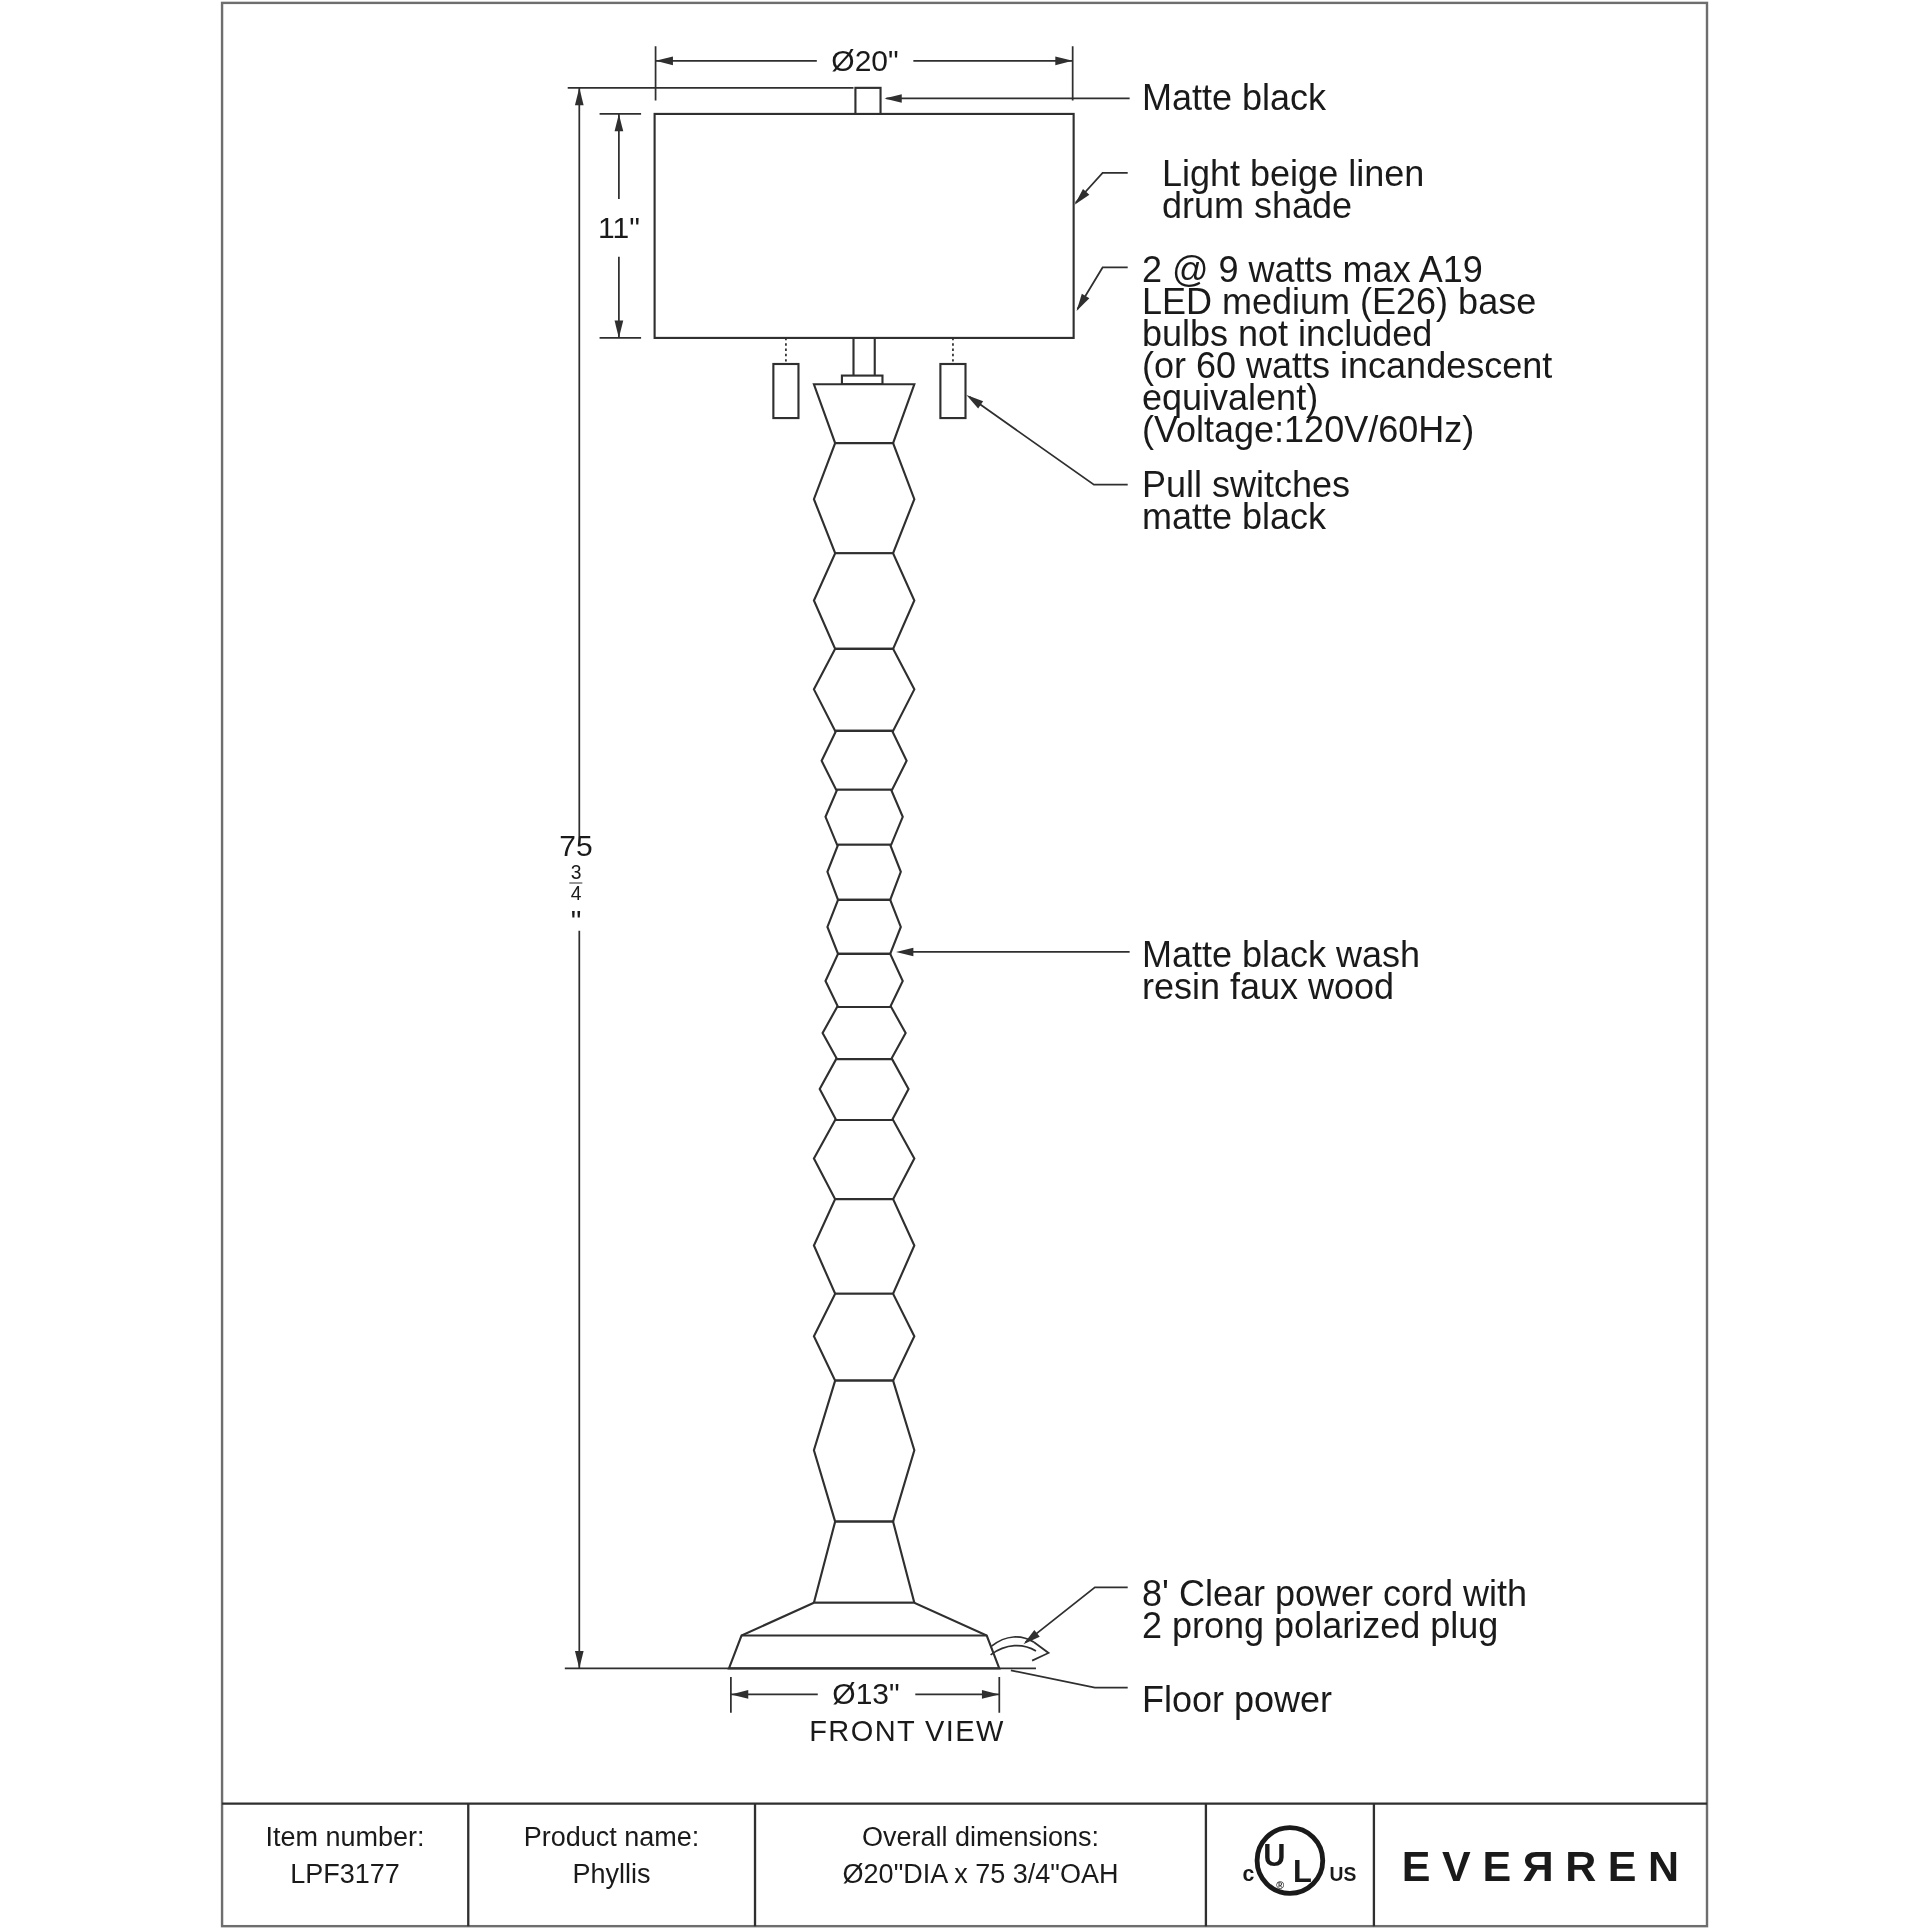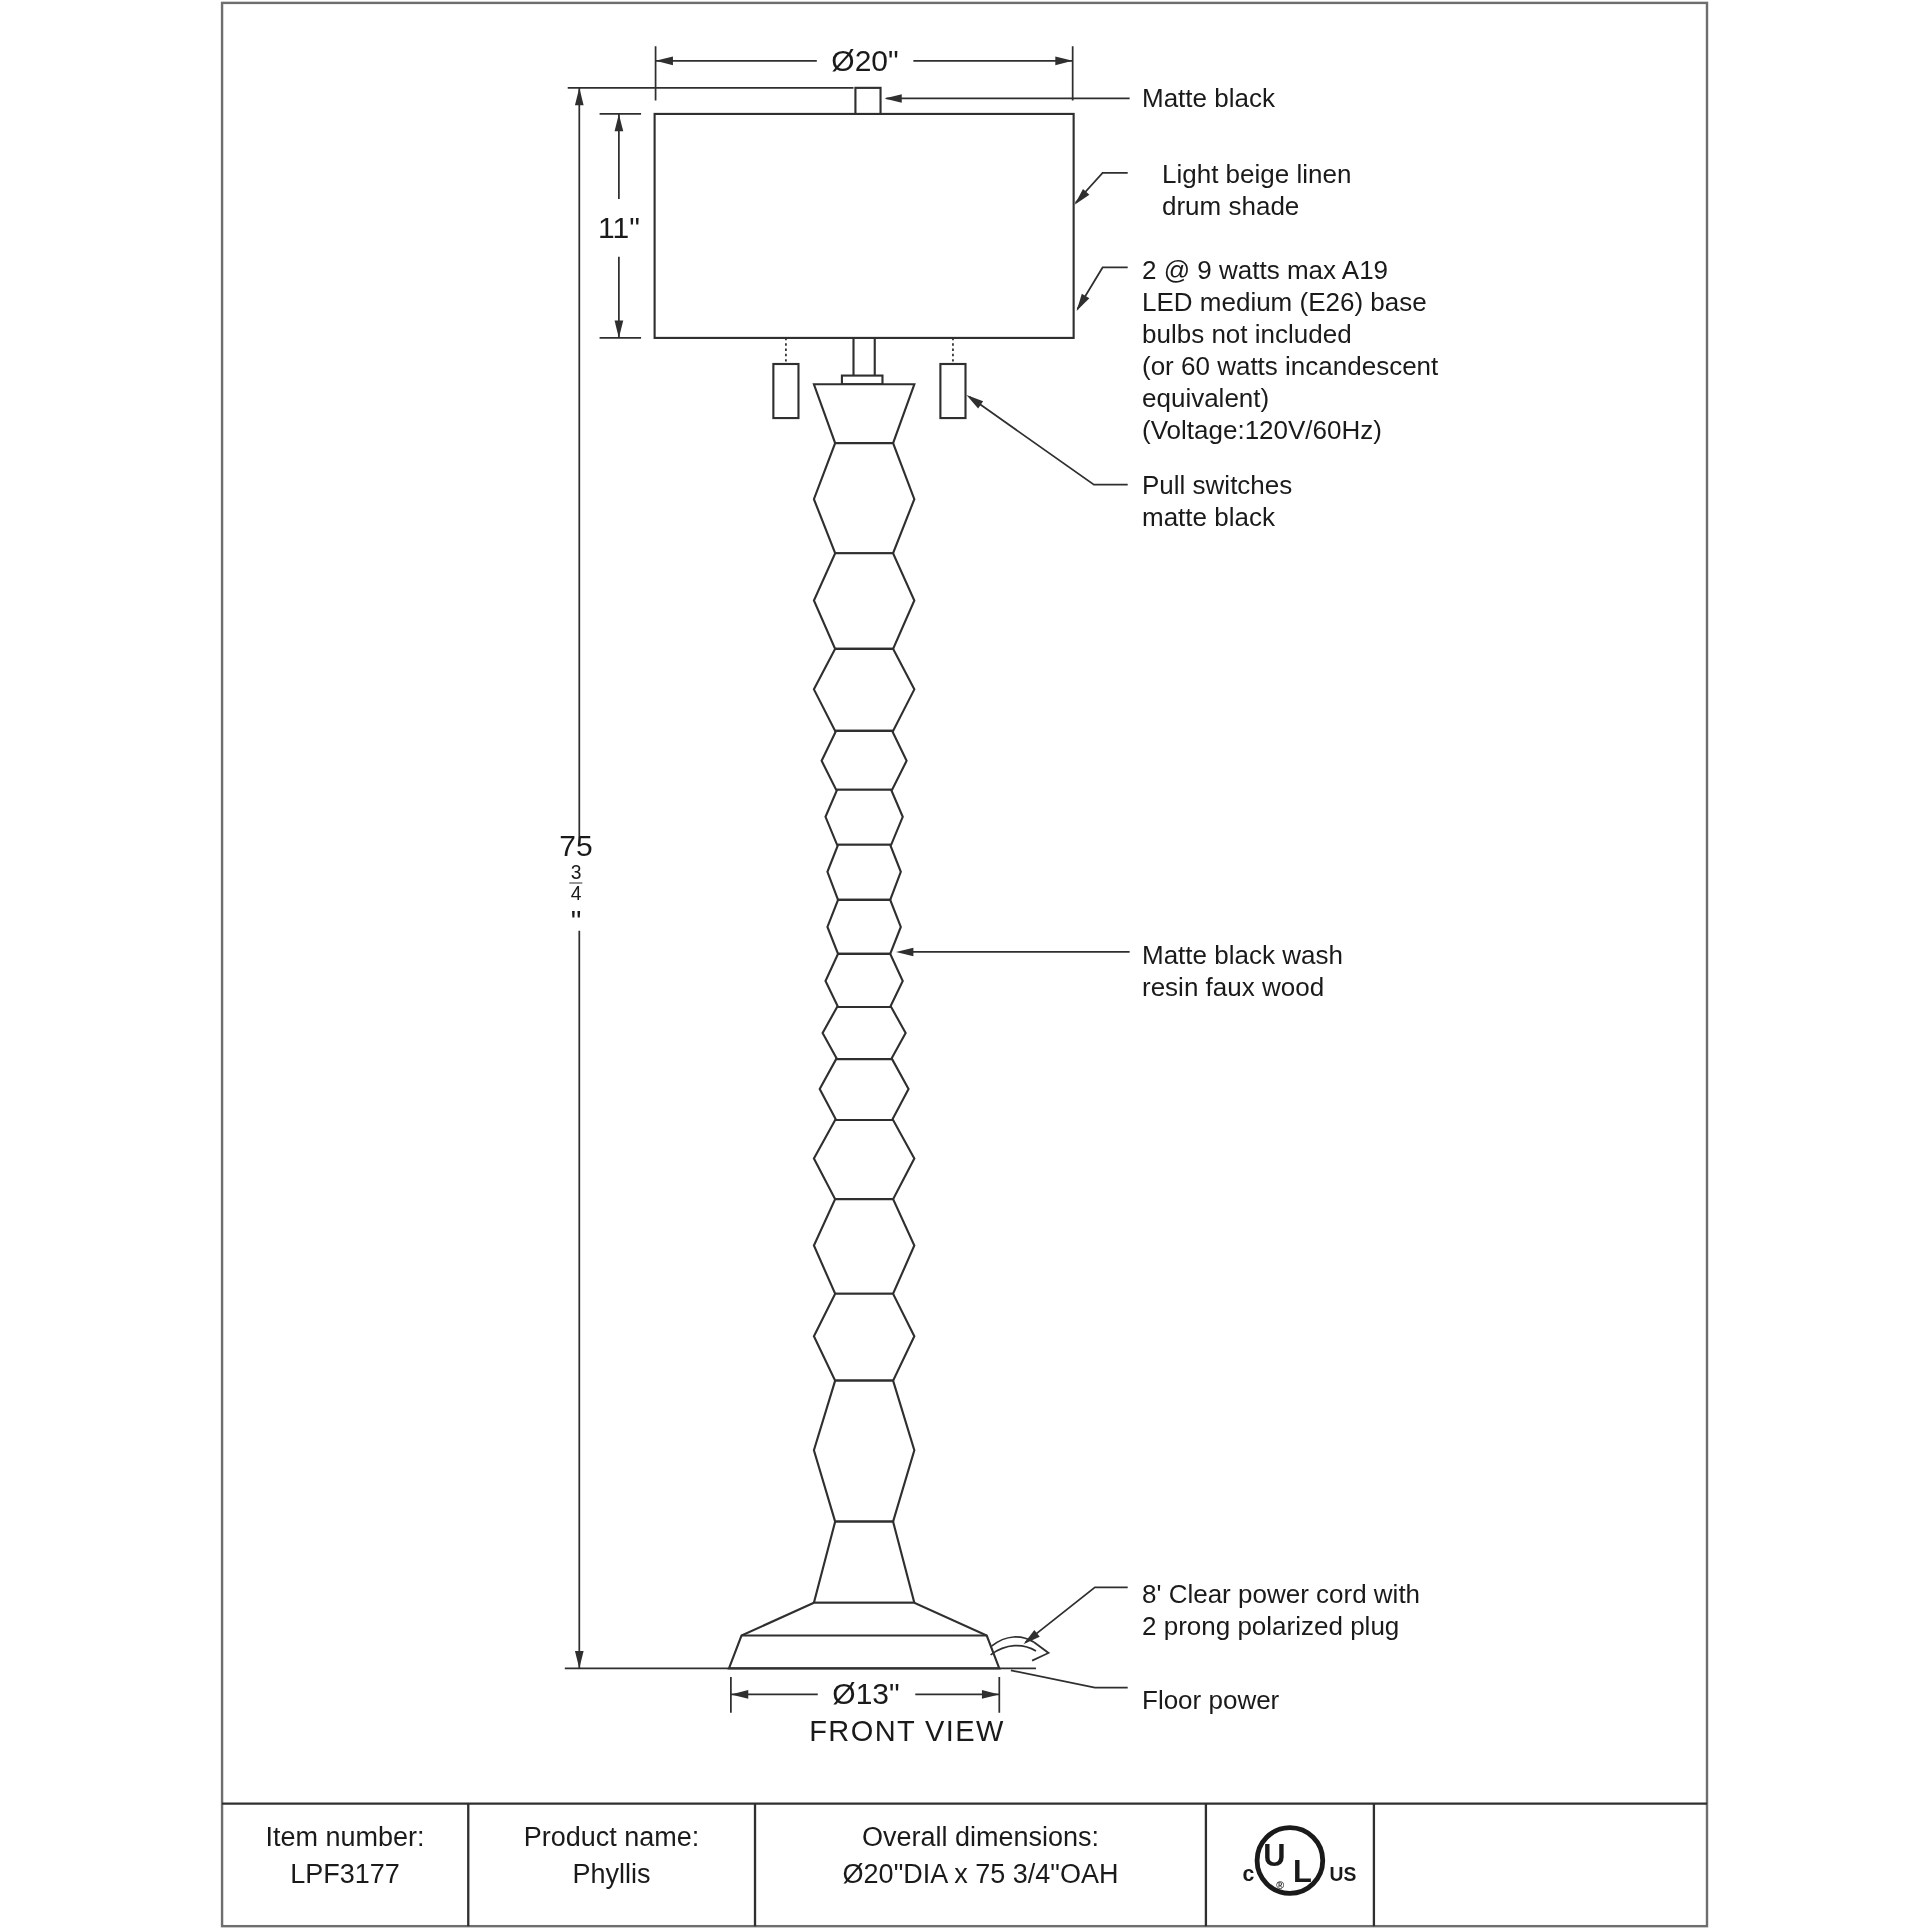--- a/index.html
+++ b/index.html
@@ -7,21 +7,21 @@
           font-family:"Liberation Sans",sans-serif;color:var(--text,#1a1a1a);overflow:hidden;}
   svg.linework{position:absolute;left:0;top:0;width:1931px;height:1931px;}
   .frame{stroke:var(--frame,#6e6e6e);stroke-width:2.5;fill:none;}
   .grid{stroke:var(--line,#2f2f2f);stroke-width:2.4;fill:none;}
   .ln{stroke:var(--line,#2f2f2f);stroke-width:2.2;fill:none;stroke-linecap:butt;}
   .fw{fill:#ffffff;}
   .thin{stroke-width:1.8;}
   .dash{stroke-dasharray:2.5 3;}
   .ar{fill:var(--line,#2f2f2f);stroke:none;}
   .ul-txt{fill:var(--text,#1a1a1a);font-family:"Liberation Sans",sans-serif;font-weight:bold;}
-  .note{position:absolute;font-size:26px;line-height:32px;white-space:pre-line;color:var(--text,#1a1a1a);}
+  .note{position:absolute;font-size:36px;line-height:32px;white-space:pre-line;color:var(--text,#1a1a1a);}
   .dim{position:absolute;font-size:30px;transform:translate(-50%,-50%);white-space:nowrap;color:var(--text,#1a1a1a);}
   .h75{display:flex;align-items:center;flex-direction:column;}
   .frac{display:inline-flex;flex-direction:column;align-items:center;font-size:19.3px;line-height:20px;margin:0 1.9px;}
   .frac .num{border-bottom:1.9px solid var(--line,#2f2f2f);padding:0 1px;}
   .front{letter-spacing:1.4px;font-size:29px;}
   .cell{position:absolute;display:flex;flex-direction:column;align-items:center;
         padding-top:16.4px;gap:2.9px;font-size:27px;line-height:34px;text-align:center;}
   .brand-cell{justify-content:center;padding-top:0;}
   .brand{font-size:43px;font-weight:bold;letter-spacing:11.6px;text-indent:11.6px;white-space:nowrap;}
 </style>
@@ -161,15 +161,18 @@
     <span>LPF3177</span>
   </div>
   <div class="cell" style="left:468px;top:1804px;width:287px;height:123px;">
     <span>Product name:</span>
     <span>Phyllis</span>
   </div>
   <div class="cell" style="left:755px;top:1804px;width:451px;height:123px;">
     <span>Overall dimensions:</span>
     <span>Ø20"DIA x 75 3/4"OAH</span>
   </div>
+  <div class="cell brand-cell" style="left:1374px;top:1804px;width:333px;height:123px;">
+    <span class="brand">EVEЯREN</span>
+  </div>
 
 </div>
 
 
 </body></html>

